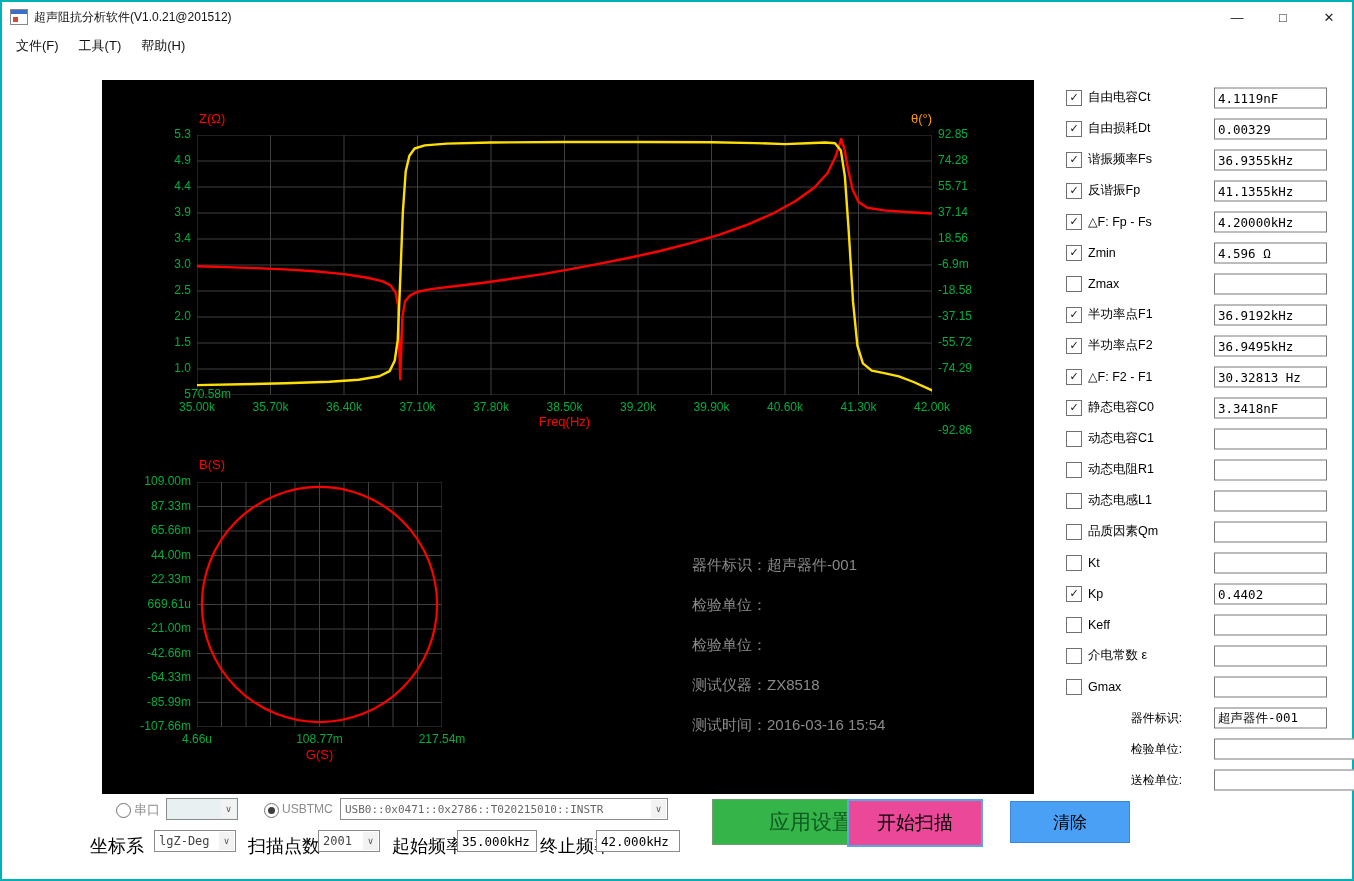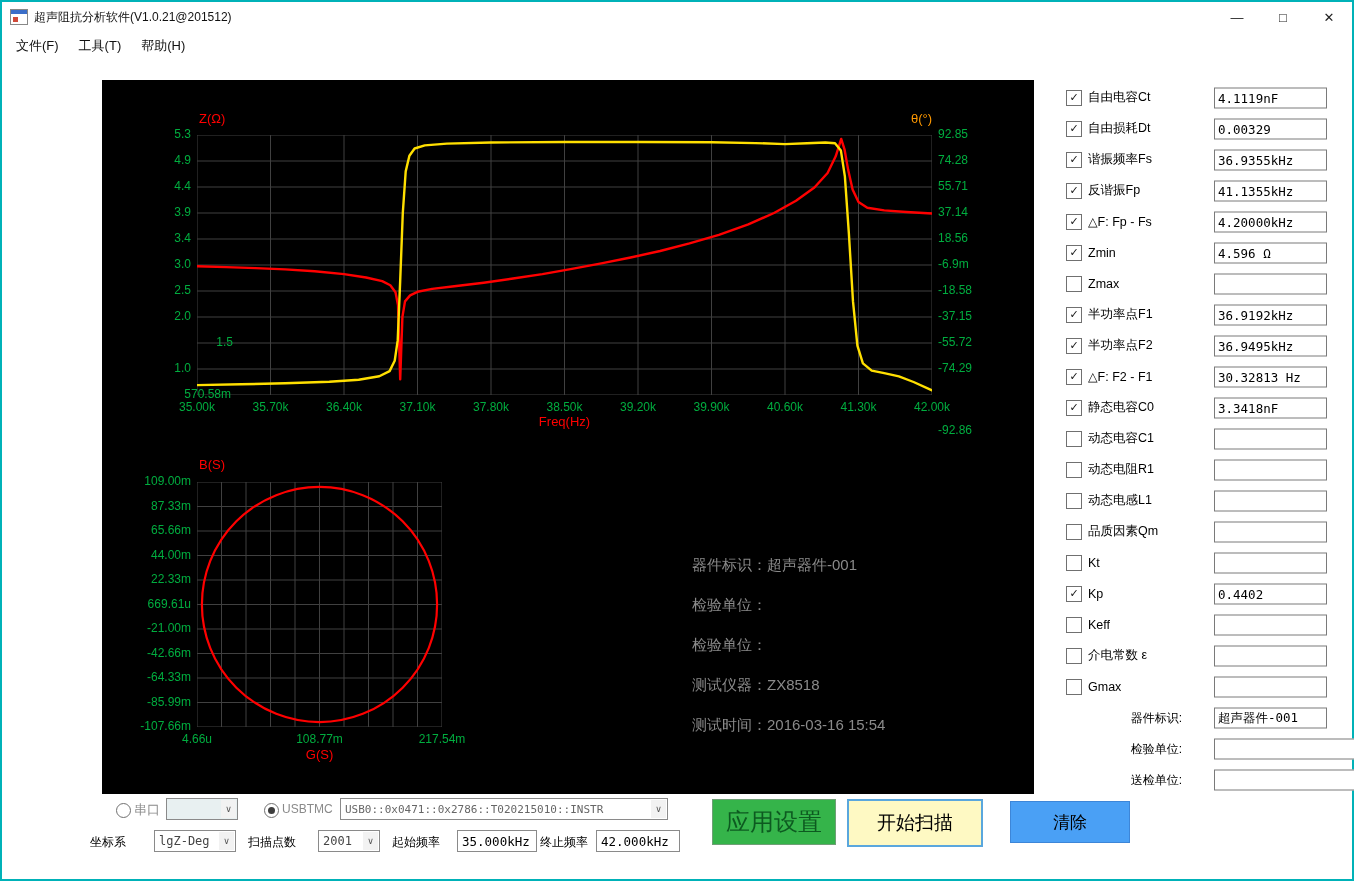--- a/index.html
+++ b/index.html
@@ -40,26 +40,26 @@
   .result-input{position:absolute;left:120px;top:50%;transform:translateY(-50%);width:113px;height:21px;border:1px solid #7a7a7a;background:#fff;font:12.5px "DejaVu Sans Mono",monospace;padding:1px 3px;box-sizing:border-box;margin-left:32px;}
   .result-input.wide{width:152px;}
   .field-label{position:absolute;left:0;width:120px;text-align:right;font-size:12px;top:50%;transform:translateY(-50%);}
 
   .radio{position:absolute;width:13px;height:13px;border:1px solid #707070;border-radius:50%;background:#fff;}
   .radio.checked::after{content:'';position:absolute;inset:3px;border-radius:50%;background:#3d3d3d;}
   .radio-label{position:absolute;font-size:13px;color:#8a8a8a;}
   .combo{position:absolute;height:22px;border:1px solid #8a8a8a;background:#fff;display:flex;align-items:center;padding:0 16px 0 4px;font:12px "DejaVu Sans Mono",monospace;color:#444;white-space:nowrap;overflow:hidden;box-sizing:border-box;}
   .combo .arrow{position:absolute;right:1px;top:1px;bottom:1px;width:15px;display:flex;align-items:center;justify-content:center;font-size:9px;color:#555;background:#f2f2f2;font-family:"Liberation Sans",sans-serif;}
   .combo.disabled{background:#e8f0f1;}
-  .ctrl-label{position:absolute;font-size:12px;color:#000;}
+  .ctrl-label{position:absolute;font-size:18px;color:#000;}
   .text-input{position:absolute;height:22px;border:1px solid #8a8a8a;background:#fff;font:12.5px "DejaVu Sans Mono",monospace;padding:1px 4px;box-sizing:border-box;}
 
   .btn{position:absolute;display:flex;align-items:center;justify-content:center;cursor:default;}
-  #apply-btn{left:710px;top:797px;width:122px;height:44px;background:var(--apply-bg);color:var(--apply-text);border:1px solid #6f9f76;font-size:24px;}
-  #scan-btn{left:845px;top:797px;width:132px;height:44px;background:#fef9c3;border:2px solid var(--scan-border);color:#000;font-size:19px;}
+  #apply-btn{left:710px;top:797px;width:122px;height:44px;background:var(--apply-bg);color:var(--apply-text);border:1px solid #6f9f76;font-size:21px;padding-left:37px;}
+  #scan-btn{left:845px;top:797px;width:132px;height:44px;background:#ec4899;border:2px solid var(--scan-border);color:#000;font-size:19px;}
   #clear-btn{left:1008px;top:799px;width:118px;height:40px;background:var(--clear-bg);border:1px solid #3d86d8;color:#000;font-size:17px;}
 </style>
 </head>
 <body>
 
 <div class="window">
 
   <div class="titlebar">
     <span class="app-icon"></span>
     <span class="title-text">超声阻抗分析软件(V1.0.21@201512)</span>
@@ -143,21 +143,21 @@
       <div class="info-line">测试时间：2016-03-16 15:54</div>
     </div>
   <div class="tick yl" style="top: 47px;">5.3</div>
       <div class="tick yl" style="top: 73px;">4.9</div>
       <div class="tick yl" style="top: 99px;">4.4</div>
       <div class="tick yl" style="top: 125px;">3.9</div>
       <div class="tick yl" style="top: 151px;">3.4</div>
       <div class="tick yl" style="top: 177px;">3.0</div>
       <div class="tick yl" style="top: 203px;">2.5</div>
       <div class="tick yl" style="top: 229px;">2.0</div>
-      <div class="tick yl" style="top: 255px; margin-left: 42px;">1.5</div>
+      <div class="tick yl" style="top: 255px;">1.5</div>
       <div class="tick yl" style="top: 281px;">1.0</div>
       <div class="tick yl" style="top: 307px; margin-left: 40px;">570.58m</div>
       <div class="tick yr" style="top: 47px;">92.85</div>
       <div class="tick yr" style="top: 73px;">74.28</div>
       <div class="tick yr" style="top: 99px;">55.71</div>
       <div class="tick yr" style="top: 125px;">37.14</div>
       <div class="tick yr" style="top: 151px;">18.56</div>
       <div class="tick yr" style="top: 177px;">-6.9m</div>
       <div class="tick yr" style="top: 203px;">-18.58</div>
       <div class="tick yr" style="top: 229px;">-37.15</div>

